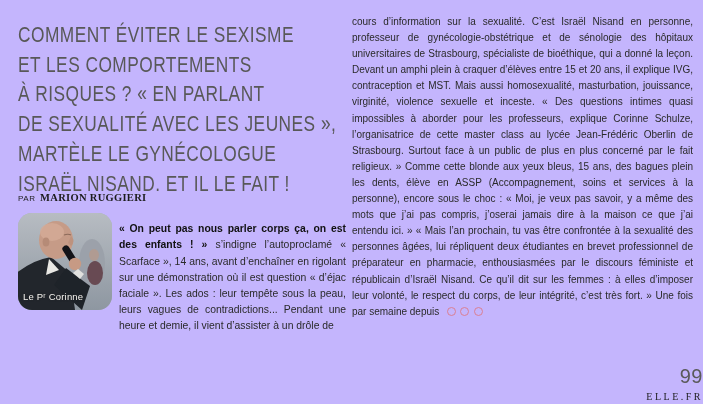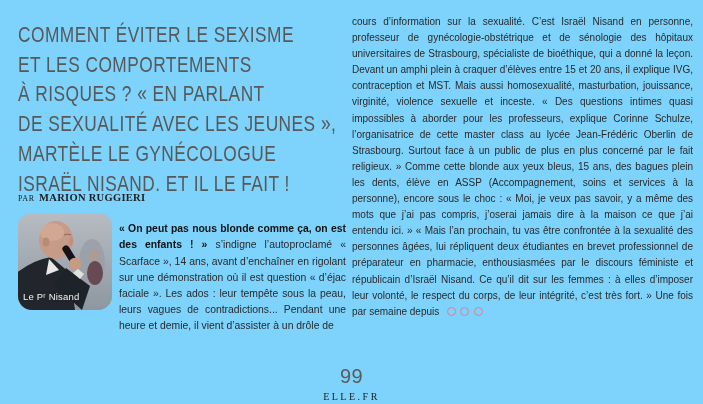--- a/index.html
+++ b/index.html
@@ -1,20 +1,20 @@
 <!DOCTYPE html>
 <html lang="fr"><head>
 <meta charset="utf-8">
 <style>
   html, body { margin: 0; padding: 0; }
   #page {
     position: relative;
     width: 703px;
     height: 404px;
-    background: #7dd3fc;
+    background: #c4b5fd;
     font-family: "Liberation Sans", sans-serif;
     overflow: hidden;
     color: #242424;
   }
 
   
   .headline {
     position: absolute;
     left: 18px;
     top: 5px;
@@ -24,21 +24,21 @@
     font-size: 22.5px;
     line-height: 29.7px;
     letter-spacing: 0.6px;
     font-weight: 400;
     color: #585858;
     white-space: pre-line;
   }
 
   
   .byline { position: absolute; left: 18px; top: 187px; color: #1c1c1c; }
-  .byline .par { font-size: 8px; letter-spacing: 0.6px; font-family: Liberation Serif, serif; }
+  .byline .par { font-size: 8px; letter-spacing: 0.6px; }
   .byline .name { font-size: 10.5px; font-weight: bold; letter-spacing: 0.3px; font-family: Liberation Serif, serif; }
 
   
   .photo {
     position: absolute;
     left: 18px;
     top: 213px;
     width: 94px;
     height: 97px;
     border-radius: 14px;
@@ -90,21 +90,21 @@
     vertical-align: -1px;
     background: transparent;
   }
 
   
   .footer {
     position: absolute;
     left: 0;
     top: 366px;
     width: 703px;
-    text-align: center;
+    text-align: right;
   }
   .page-number {
     font-size: 20px;
     line-height: 20px;
     color: #5a5a5a;
     letter-spacing: 0.5px;
     font-weight: 400;
   }
   .site {
     margin-top: 5px;
@@ -158,25 +158,25 @@
 
       <g transform="rotate(-32 53 44)">
         <rect x="49.5" y="31" width="7" height="24" rx="3.2" fill="#131318"></rect>
       </g>
 
       <circle cx="57" cy="51" r="6.2" fill="#c79a84"></circle>
 
       <path d="M 48 55 L 72 73 L 64 97 L 36 72 Z" fill="#1e2329"></path>
       <path d="M 60 56 L 66 61 L 62 66 L 55 60 Z" fill="#e9e8e4" opacity="0.9"></path>
     </svg>
-    <span class="photo-caption">Le Pʳ Nisand</span>
+    <span class="photo-caption">Le Pʳ Corinne</span>
   </div>
 
   <p class="left-body">
-    <span class="lead">« On peut pas nous blonde comme ça, on est des enfants ! »</span><span> s’indigne l’autoproclamé « Scarface », 14 ans, avant d’enchaîner en rigolant sur une démonstration où il est question « d’éjac faciale ». Les ados : leur tempête sous la peau, leurs vagues de contradictions... Pendant une heure et demie, il vient d’assister à un drôle de</span>
+    <span class="lead">« On peut pas nous parler corps ça, on est des enfants ! »</span><span> s’indigne l’autoproclamé « Scarface », 14 ans, avant d’enchaîner en rigolant sur une démonstration où il est question « d’éjac faciale ». Les ados : leur tempête sous la peau, leurs vagues de contradictions... Pendant une heure et demie, il vient d’assister à un drôle de</span>
   </p>
 
   <p class="right-body">
     <span>cours d’information sur la sexualité. C’est Israël Nisand en personne, professeur de gynécologie-obstétrique et de sénologie des hôpitaux universitaires de Strasbourg, spécialiste de bioéthique, qui a donné la leçon. Devant un amphi plein à craquer d’élèves entre 15 et 20 ans, il explique IVG, contraception et MST. Mais aussi homosexualité, masturbation, jouissance, virginité, violence sexuelle et inceste. « Des questions intimes quasi impossibles à aborder pour les professeurs, explique Corinne Schulze, l’organisatrice de cette master class au lycée Jean-Frédéric Oberlin de Strasbourg. Surtout face à un public de plus en plus concerné par le fait religieux. » Comme cette blonde aux yeux bleus, 15 ans, des bagues plein les dents, élève en ASSP (Accompagnement, soins et services à la personne), encore sous le choc : « Moi, je veux pas savoir, y a même des mots que j’ai pas compris, j’oserai jamais dire à la maison ce que j’ai entendu ici. » « Mais l’an prochain, tu vas être confrontée à la sexualité des personnes âgées, lui répliquent deux étudiantes en brevet professionnel de préparateur en pharmacie, enthousiasmées par le discours féministe et républicain d’Israël Nisand. Ce qu’il dit sur les femmes : à elles d’imposer leur volonté, le respect du corps, de leur intégrité, c’est très fort. » Une fois par semaine depuis</span>
     <span class="dot"></span><span class="dot"></span><span class="dot"></span>
   </p>
 
   <div class="footer">
     <div class="page-number">99</div>
     <div class="site">ELLE.FR</div>

